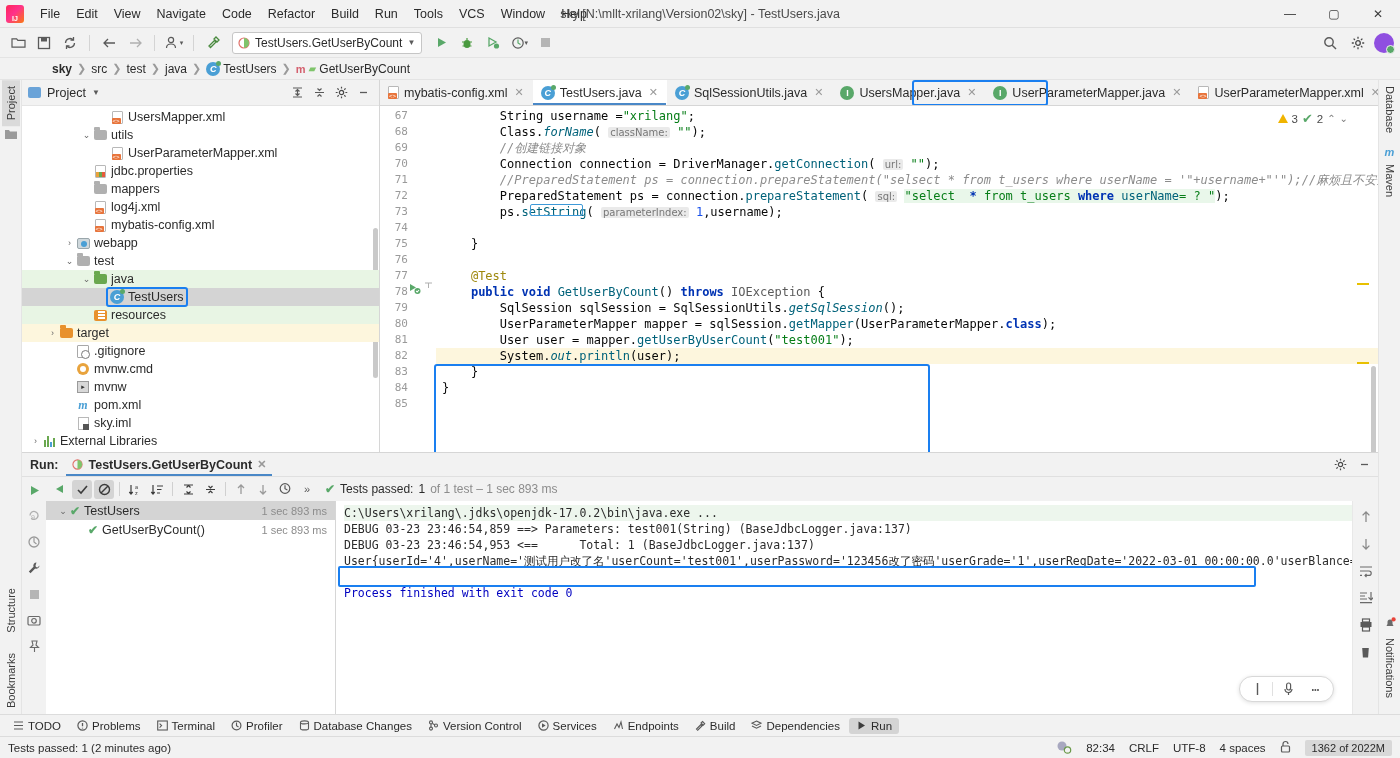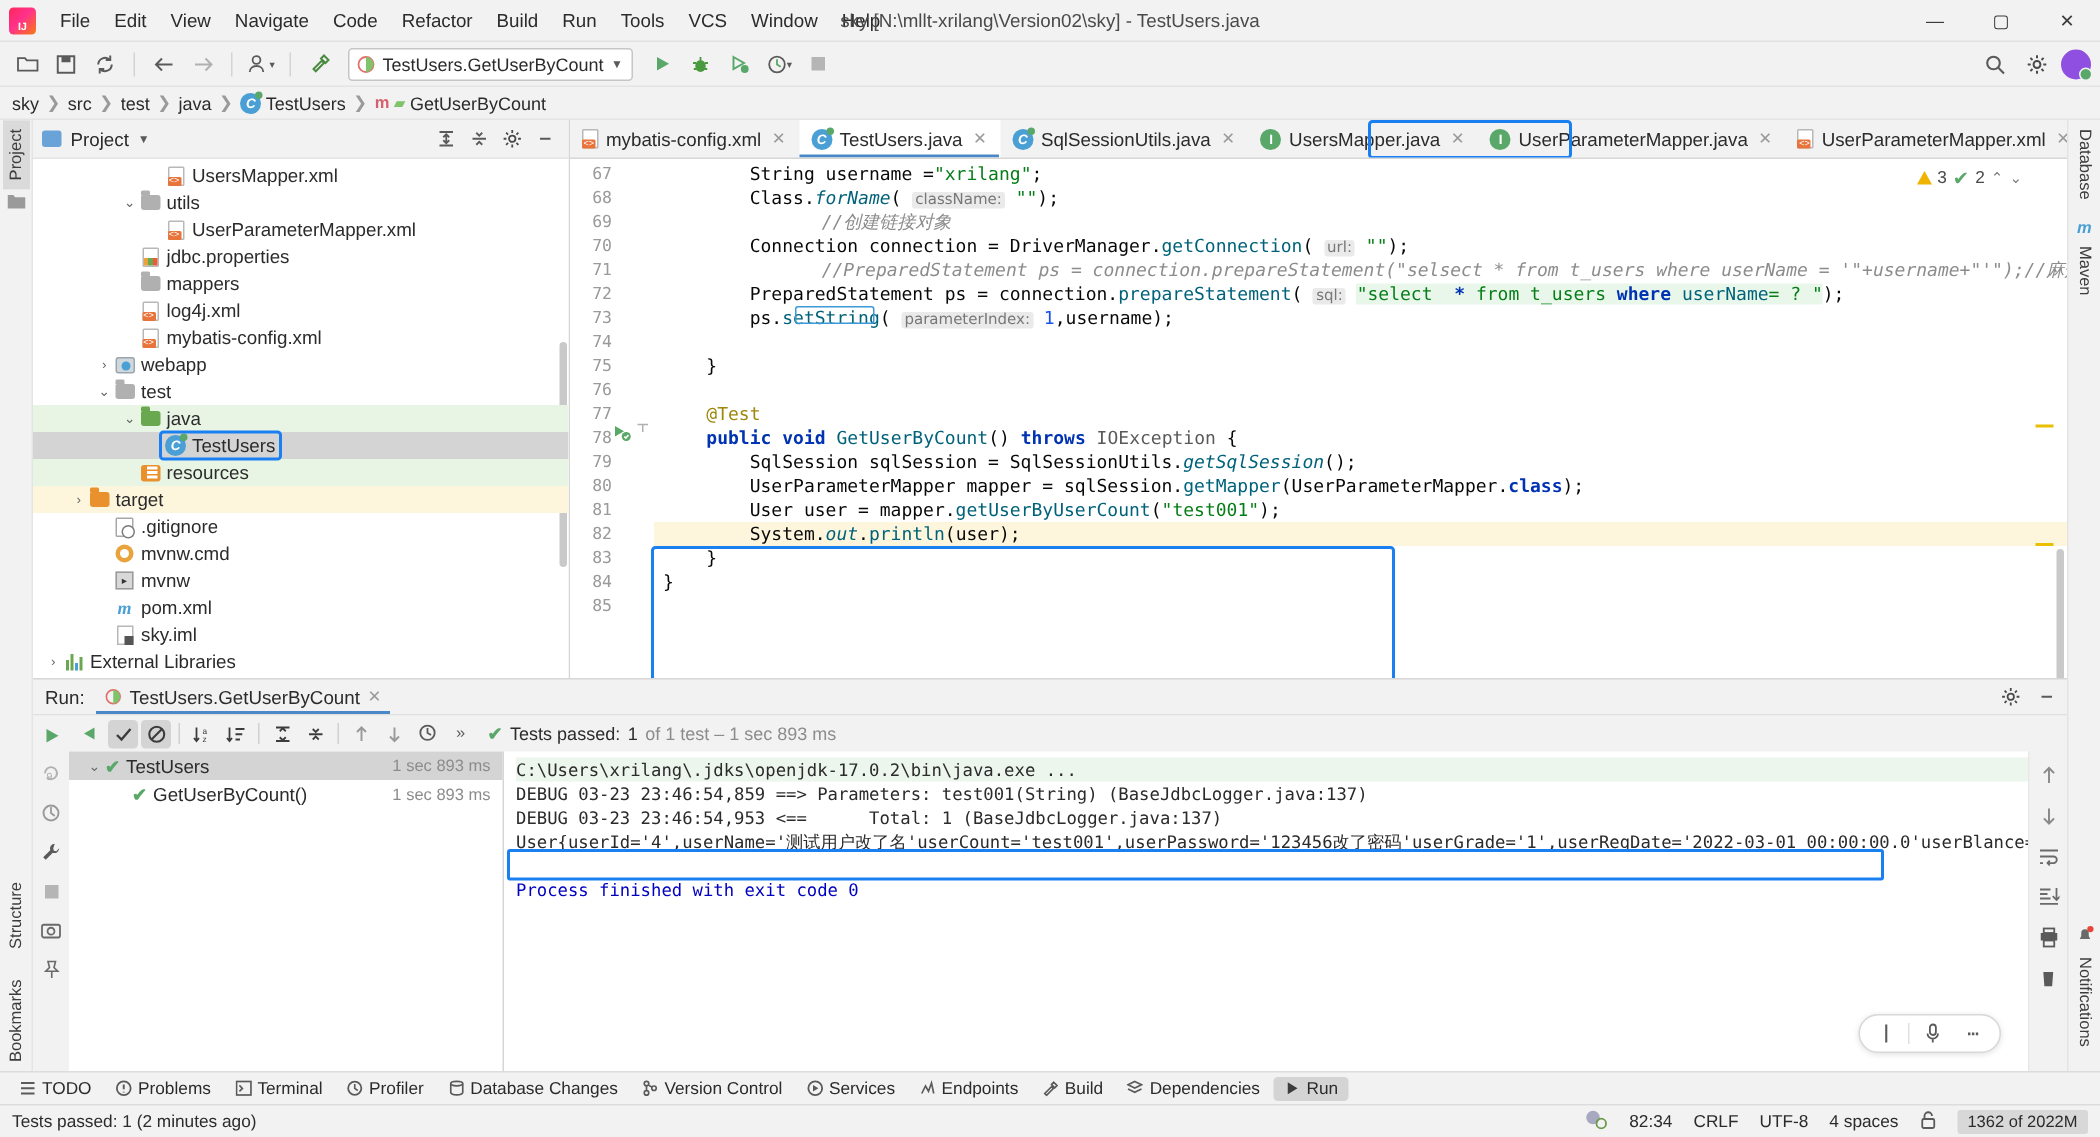--- a/index.html
+++ b/index.html
@@ -69,21 +69,21 @@
     content:""; position:absolute; right:-1px; bottom:-1px;
     width:7px;height:7px;border-radius:50%;background:#59a869;border:1px solid #f2f2f2;
   }
 
   
   .breadcrumb {
     height: 22px; display: flex; align-items: center; padding: 0 8px; gap: 3px;
     background: #f2f2f2; border-bottom: 1px solid #e4e4e4; font-size: 12px; flex:none;
   }
   .bc-item { color: #2b2b2b; display: flex; align-items: center; gap: 4px; }
-  .bc-item.first { font-weight: 400; }
+  .bc-item.first { font-weight: 700; margin-left: 44px; }
   .bc-sep { color: #9a9a9a; font-size: 11px; margin: 0 2px; }
 
   
   .main { flex: 1; display: flex; min-height: 0; }
 
   .lrail, .rrail {
     width: 22px; background: #f2f2f2; display: flex; flex-direction: column;
     align-items: center; border-right: 1px solid #e4e4e4; flex: none;
   }
   .rrail { border-right: none; border-left: 1px solid #e4e4e4; }
@@ -187,21 +187,21 @@
   .gutter-icons { position:absolute; left: 30px; top: 2px; width: 26px; }
   .code-area {
     flex: 1; position: relative; overflow: hidden;
     font-family: "DejaVu Sans Mono", monospace; font-size: 12px;
     padding-top: 2px; white-space: pre; color: #080808;
   }
   .cline { height: 16px; line-height: 16px; padding-left: 6px; }
   .cline.hl { background: #fdf6dd; }
   .kw { color: #0033b3; font-weight: 600; }
   .str { color: #067d17; }
-  .cmt { color: #8c8c8c; font-style: italic; margin-left: 48px; }
+  .cmt { color: #8c8c8c; font-style: italic; }
   .num { color: #1750eb; }
   .fn { color: #00627a; }
   .ital { font-style: italic; }
   .param-hint {
     background: #eaeaea; color: #777; font-size: 10px; padding: 0 2px;
     border-radius: 2px; font-family: "DejaVu Sans", sans-serif;
   }
   .sqlhl { background: #e9f7ea; }
   .anno { color: #9e880d; }
   .iface-t { color: #5a5a5a; }
@@ -217,21 +217,21 @@
   }
   .marker-yellow { position:absolute; right:9px; width:12px; height:2px; background:#e8c000; }
 
   
   .runpanel {
     height: 262px; display: flex; flex-direction: column; flex: none;
     background: #f2f2f2; border-top: 1px solid #d6d6d6;
   }
   .run-header {
     height: 24px; display: flex; align-items: center; padding: 0 4px 0 8px;
-    gap: 8px; border-bottom: 1px solid #e0e0e0; flex:none;
+    gap: 8px; border-bottom: 1px solid #e0e0e0; flex:none;font-weight:bold;
   }
   .run-label { font-size: 12.5px; color: #2b2b2b; }
   .run-tab {
     display: flex; align-items: center; gap: 5px; font-size: 12.5px;
     padding: 0 6px; height: 22px; position: relative;
   }
   .run-tab::after { content:""; position:absolute;left:0;right:0;bottom:0;height:2px;background:#4a88c7; }
   .run-tab .x { color:#9a9a9a; font-size: 11px; }
   .run-hdr-right { margin-left:auto; display:flex; gap:4px; align-items:center; color:#5a5a5a; }
 

